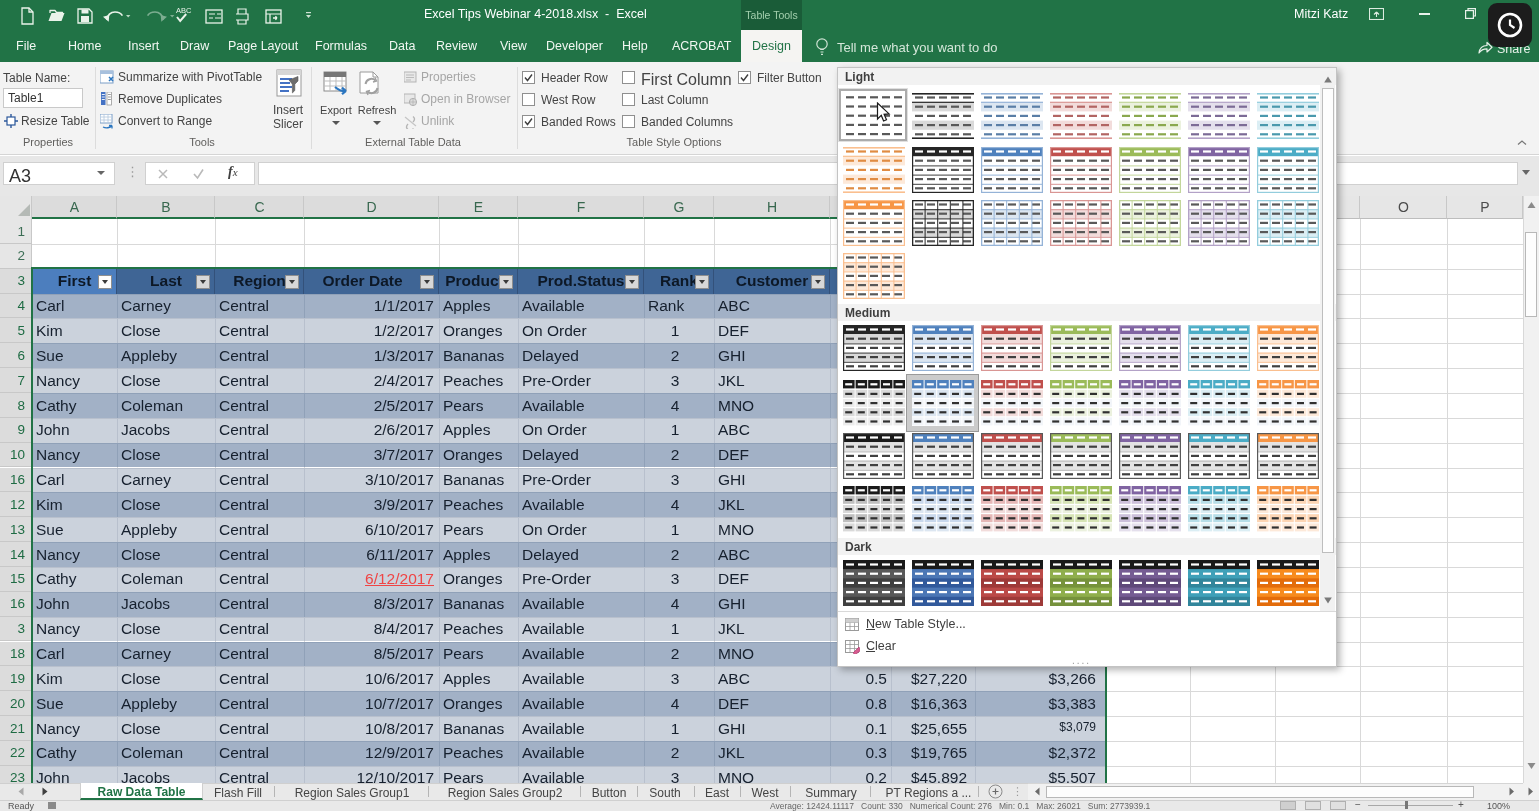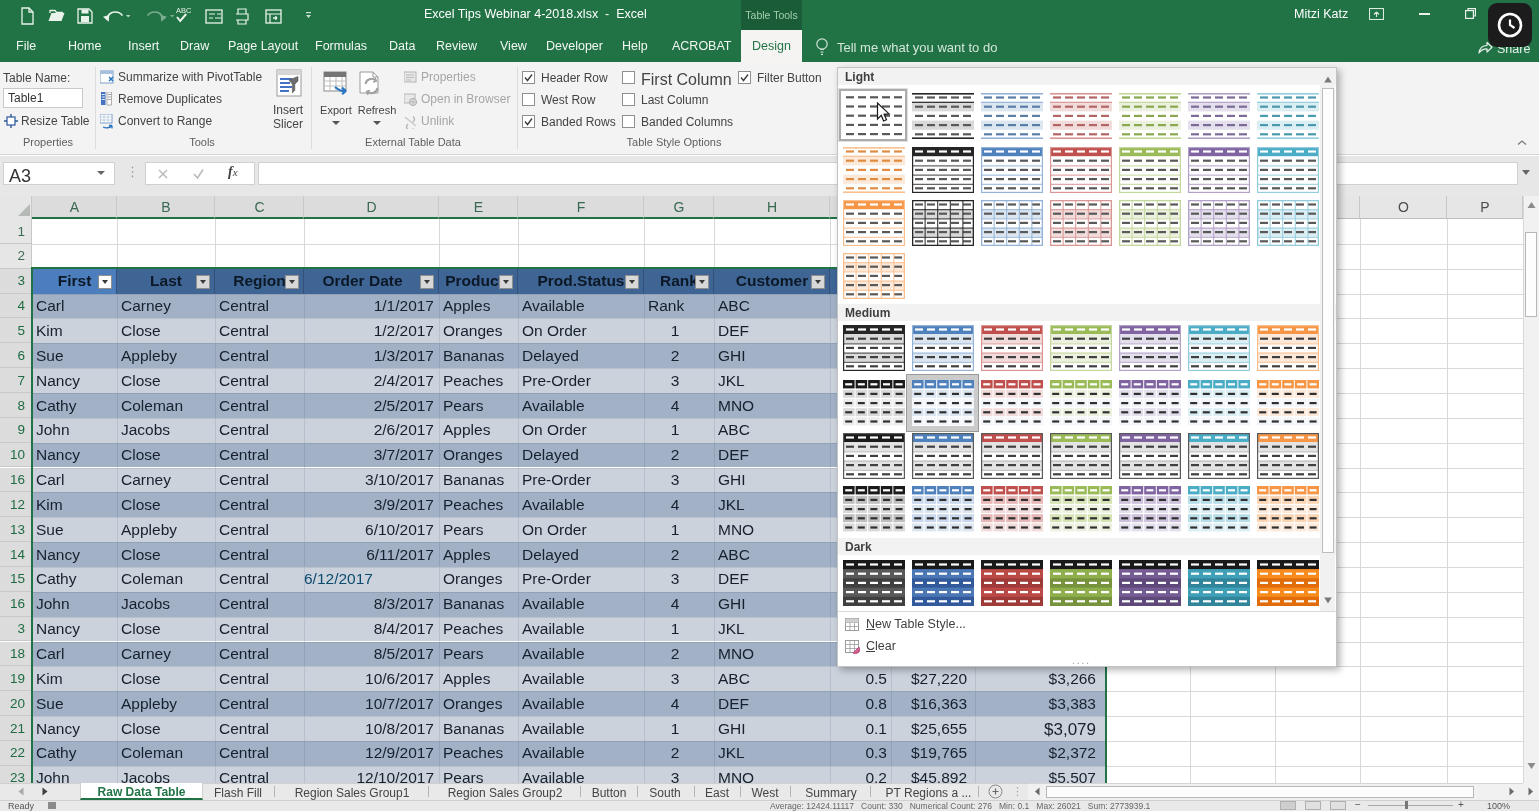--- a/index.html
+++ b/index.html
@@ -595,21 +595,21 @@
 <div class="ab" style="left:644px;top:566.9px;width:1px;height:24.85px;background:#b8c0cd;"></div>
 <div class="ab" style="left:714px;top:566.9px;width:1px;height:24.85px;background:#b8c0cd;"></div>
 <div class="ab" style="left:830px;top:566.9px;width:1px;height:24.85px;background:#b8c0cd;"></div>
 <div class="ab" style="left:891px;top:566.9px;width:1px;height:24.85px;background:#b8c0cd;"></div>
 <div class="ab" style="left:975px;top:566.9px;width:1px;height:24.85px;background:#b8c0cd;"></div>
 <div class="ab" style="left:1105px;top:566.9px;width:1px;height:24.85px;background:#b8c0cd;"></div>
 <div class="ab" style="left:32px;top:566.9px;width:1073px;height:1px;background:#b8c0cd;"></div>
 <div class="tx" style="left:36px;font-size:15.5px;color:#16202e;top:570.4px;">Cathy</div>
 <div class="tx" style="left:121px;font-size:15.5px;color:#16202e;top:570.4px;">Coleman</div>
 <div class="tx" style="left:219px;font-size:15.5px;color:#16202e;top:570.4px;">Central</div>
-<div class="tx" style="left:304px;width:130px;text-align:left;font-size:15.5px;color:#0c4a6e;top:570.4px;">6/12/2017</div>
+<div class="tx" style="left:304px;width:130px;text-align:right;font-size:15.5px;color:#ef4444;top:570.4px;text-decoration:underline;">6/12/2017</div>
 <div class="tx" style="left:443px;font-size:15.5px;color:#16202e;top:570.4px;">Oranges</div>
 <div class="tx" style="left:522px;font-size:15.5px;color:#16202e;top:570.4px;">Pre-Order</div>
 <div class="tx" style="left:640px;width:70px;text-align:center;font-size:15.5px;color:#16202e;top:570.4px;">3</div>
 <div class="tx" style="left:718px;font-size:15.5px;color:#16202e;top:570.4px;">DEF</div>
 <div class="ab" style="left:32px;top:591.8px;width:1073px;height:24.85px;background:#a2b1c6;"></div>
 <div class="ab" style="left:117px;top:591.8px;width:1px;height:24.85px;background:#90a1b8;"></div>
 <div class="ab" style="left:215px;top:591.8px;width:1px;height:24.85px;background:#90a1b8;"></div>
 <div class="ab" style="left:304px;top:591.8px;width:1px;height:24.85px;background:#90a1b8;"></div>
 <div class="ab" style="left:439px;top:591.8px;width:1px;height:24.85px;background:#90a1b8;"></div>
 <div class="ab" style="left:518px;top:591.8px;width:1px;height:24.85px;background:#90a1b8;"></div>
@@ -734,21 +734,21 @@
 <div class="tx" style="left:36px;font-size:15.5px;color:#16202e;top:719.5px;">Nancy</div>
 <div class="tx" style="left:121px;font-size:15.5px;color:#16202e;top:719.5px;">Close</div>
 <div class="tx" style="left:219px;font-size:15.5px;color:#16202e;top:719.5px;">Central</div>
 <div class="tx" style="left:304px;width:130px;text-align:right;font-size:15.5px;color:#16202e;top:719.5px;">10/8/2017</div>
 <div class="tx" style="left:443px;font-size:15.5px;color:#16202e;top:719.5px;">Bananas</div>
 <div class="tx" style="left:522px;font-size:15.5px;color:#16202e;top:719.5px;">Available</div>
 <div class="tx" style="left:640px;width:70px;text-align:center;font-size:15.5px;color:#16202e;top:719.5px;">1</div>
 <div class="tx" style="left:718px;font-size:15.5px;color:#16202e;top:719.5px;">GHI</div>
 <div class="tx" style="left:830px;width:57px;text-align:right;font-size:15.5px;color:#16202e;top:719.5px;">0.1</div>
 <div class="tx" style="left:891px;width:76px;text-align:right;font-size:15.5px;color:#16202e;top:719.5px;">$25,655</div>
-<div class="tx" style="left:975px;width:121px;text-align:right;font-size:17px;color:#16202e;top:719.5px;">$3,079</div>
+<div class="tx" style="left:975px;width:121px;text-align:right;font-size:12px;color:#16202e;top:719.5px;">$3,079</div>
 <div class="ab" style="left:32px;top:740.9px;width:1073px;height:24.85px;background:#a2b1c6;"></div>
 <div class="ab" style="left:117px;top:740.9px;width:1px;height:24.85px;background:#90a1b8;"></div>
 <div class="ab" style="left:215px;top:740.9px;width:1px;height:24.85px;background:#90a1b8;"></div>
 <div class="ab" style="left:304px;top:740.9px;width:1px;height:24.85px;background:#90a1b8;"></div>
 <div class="ab" style="left:439px;top:740.9px;width:1px;height:24.85px;background:#90a1b8;"></div>
 <div class="ab" style="left:518px;top:740.9px;width:1px;height:24.85px;background:#90a1b8;"></div>
 <div class="ab" style="left:644px;top:740.9px;width:1px;height:24.85px;background:#90a1b8;"></div>
 <div class="ab" style="left:714px;top:740.9px;width:1px;height:24.85px;background:#90a1b8;"></div>
 <div class="ab" style="left:830px;top:740.9px;width:1px;height:24.85px;background:#90a1b8;"></div>
 <div class="ab" style="left:891px;top:740.9px;width:1px;height:24.85px;background:#90a1b8;"></div>

